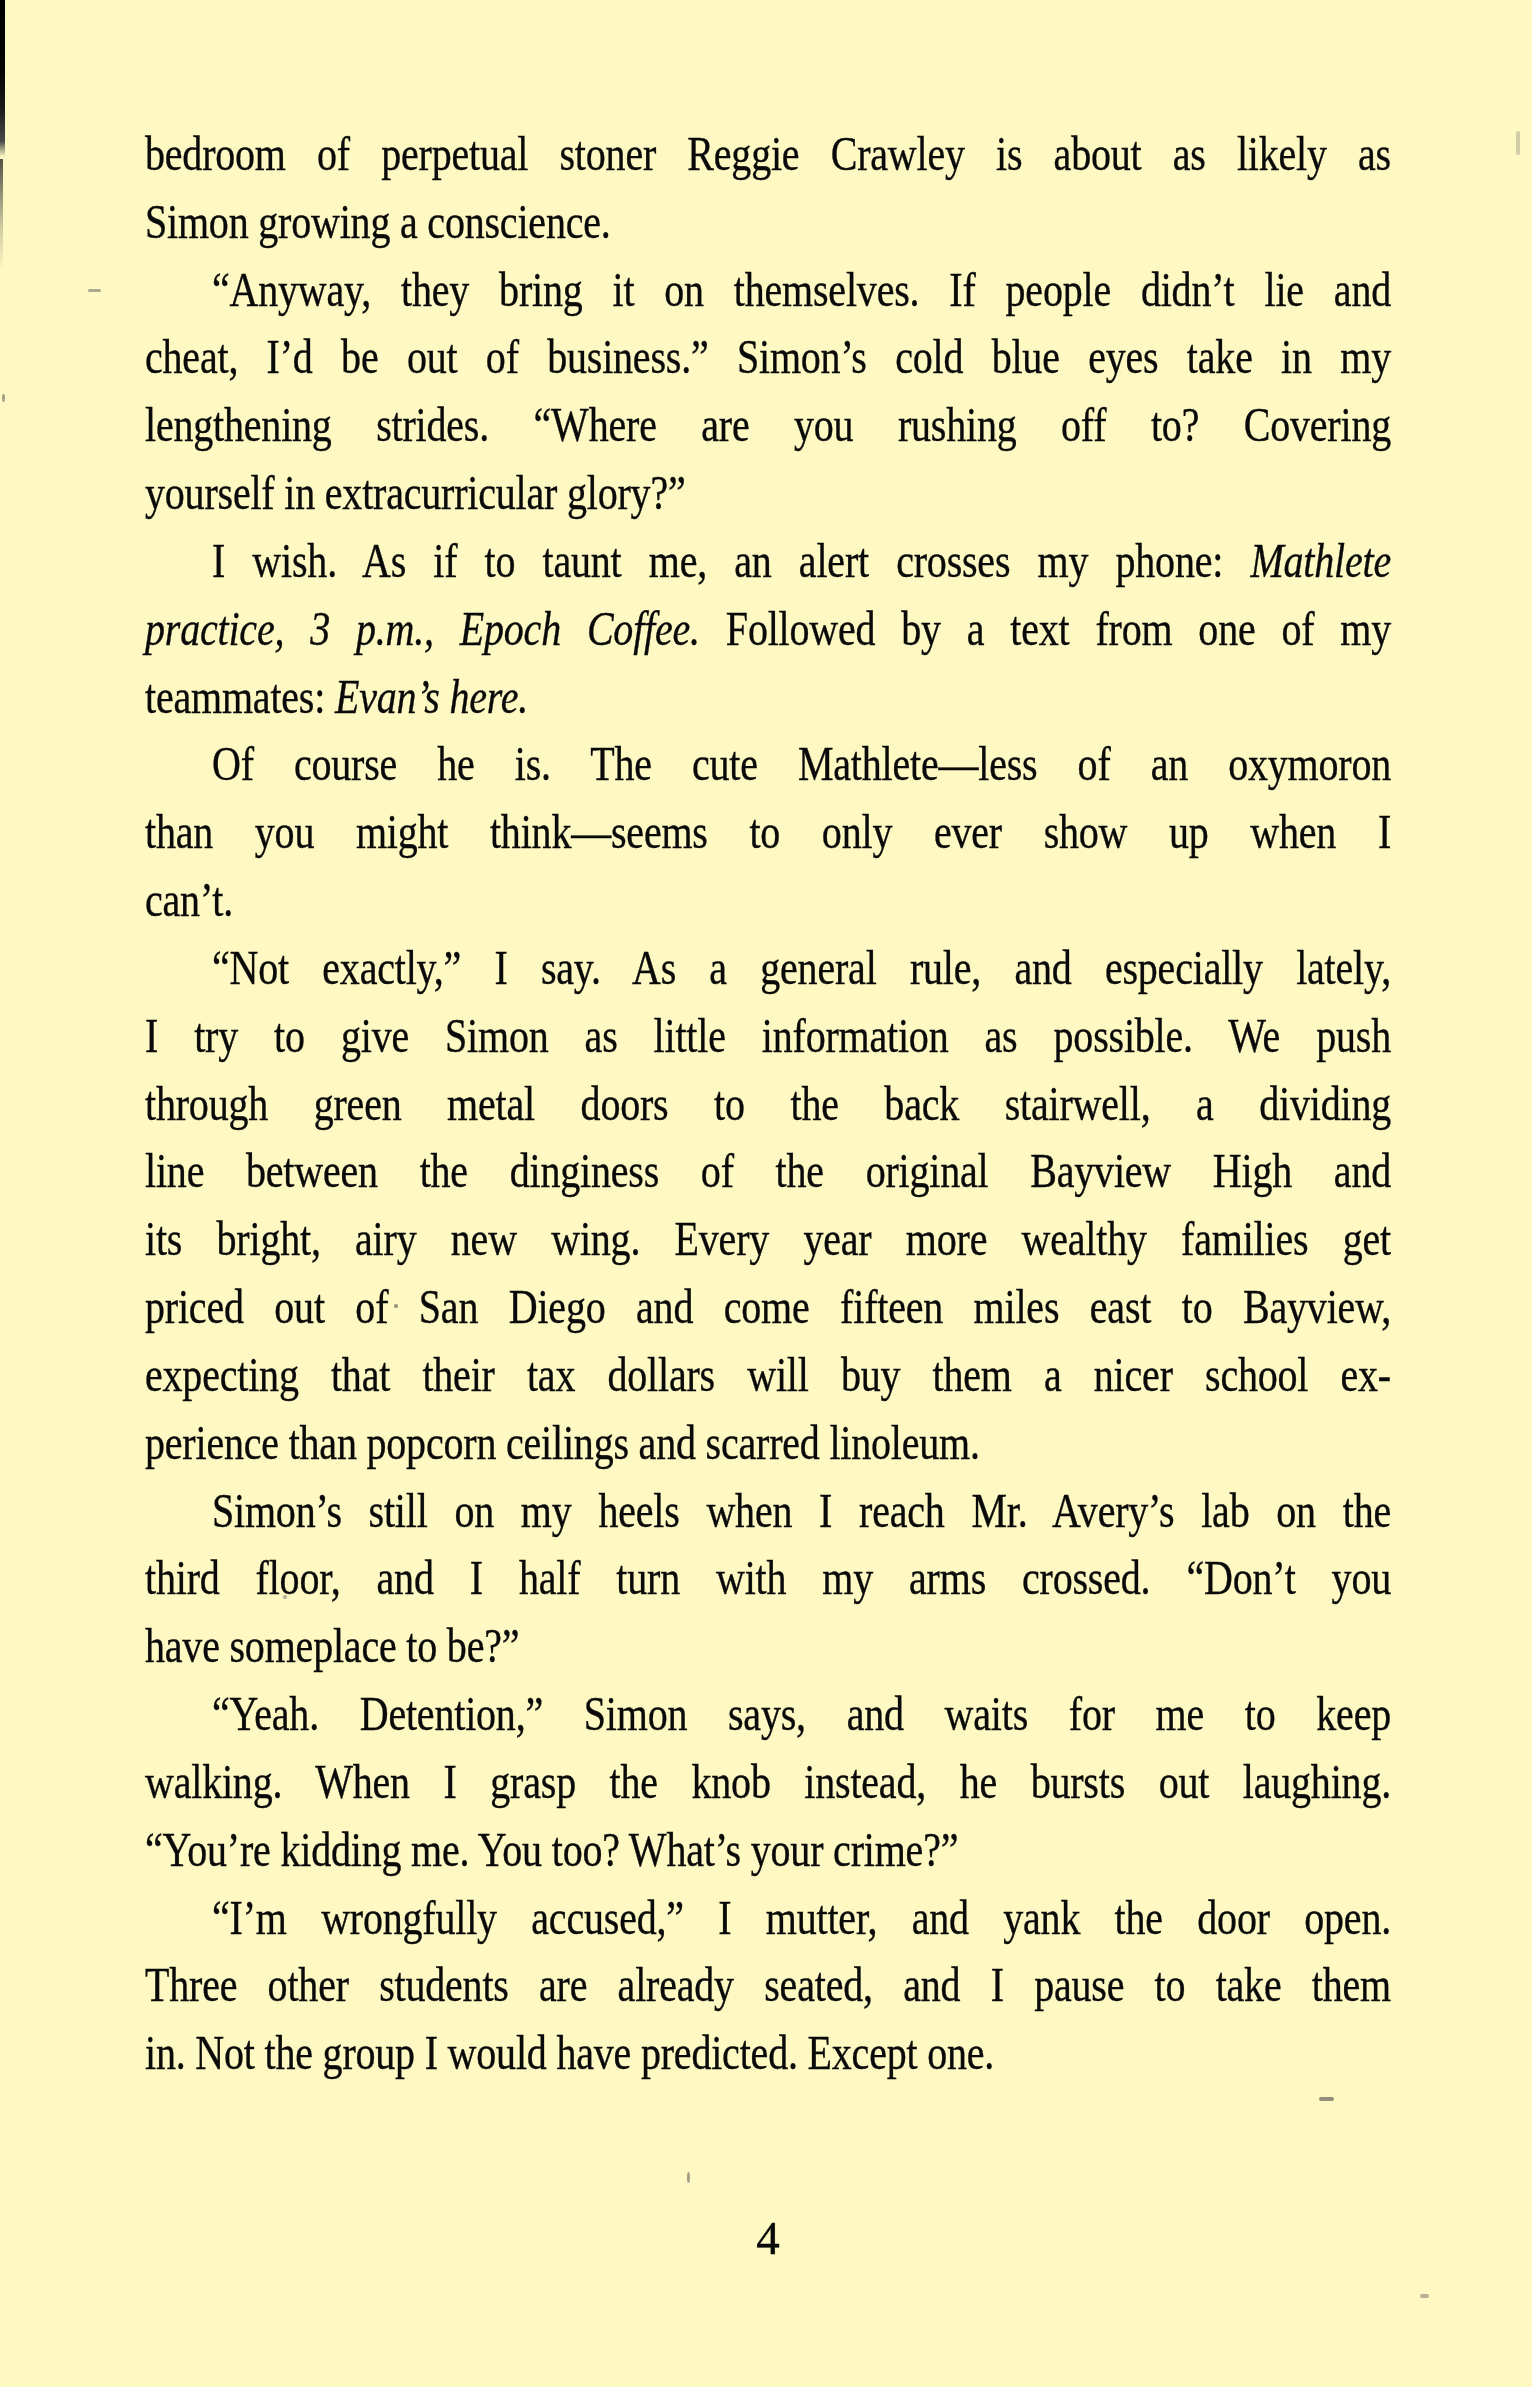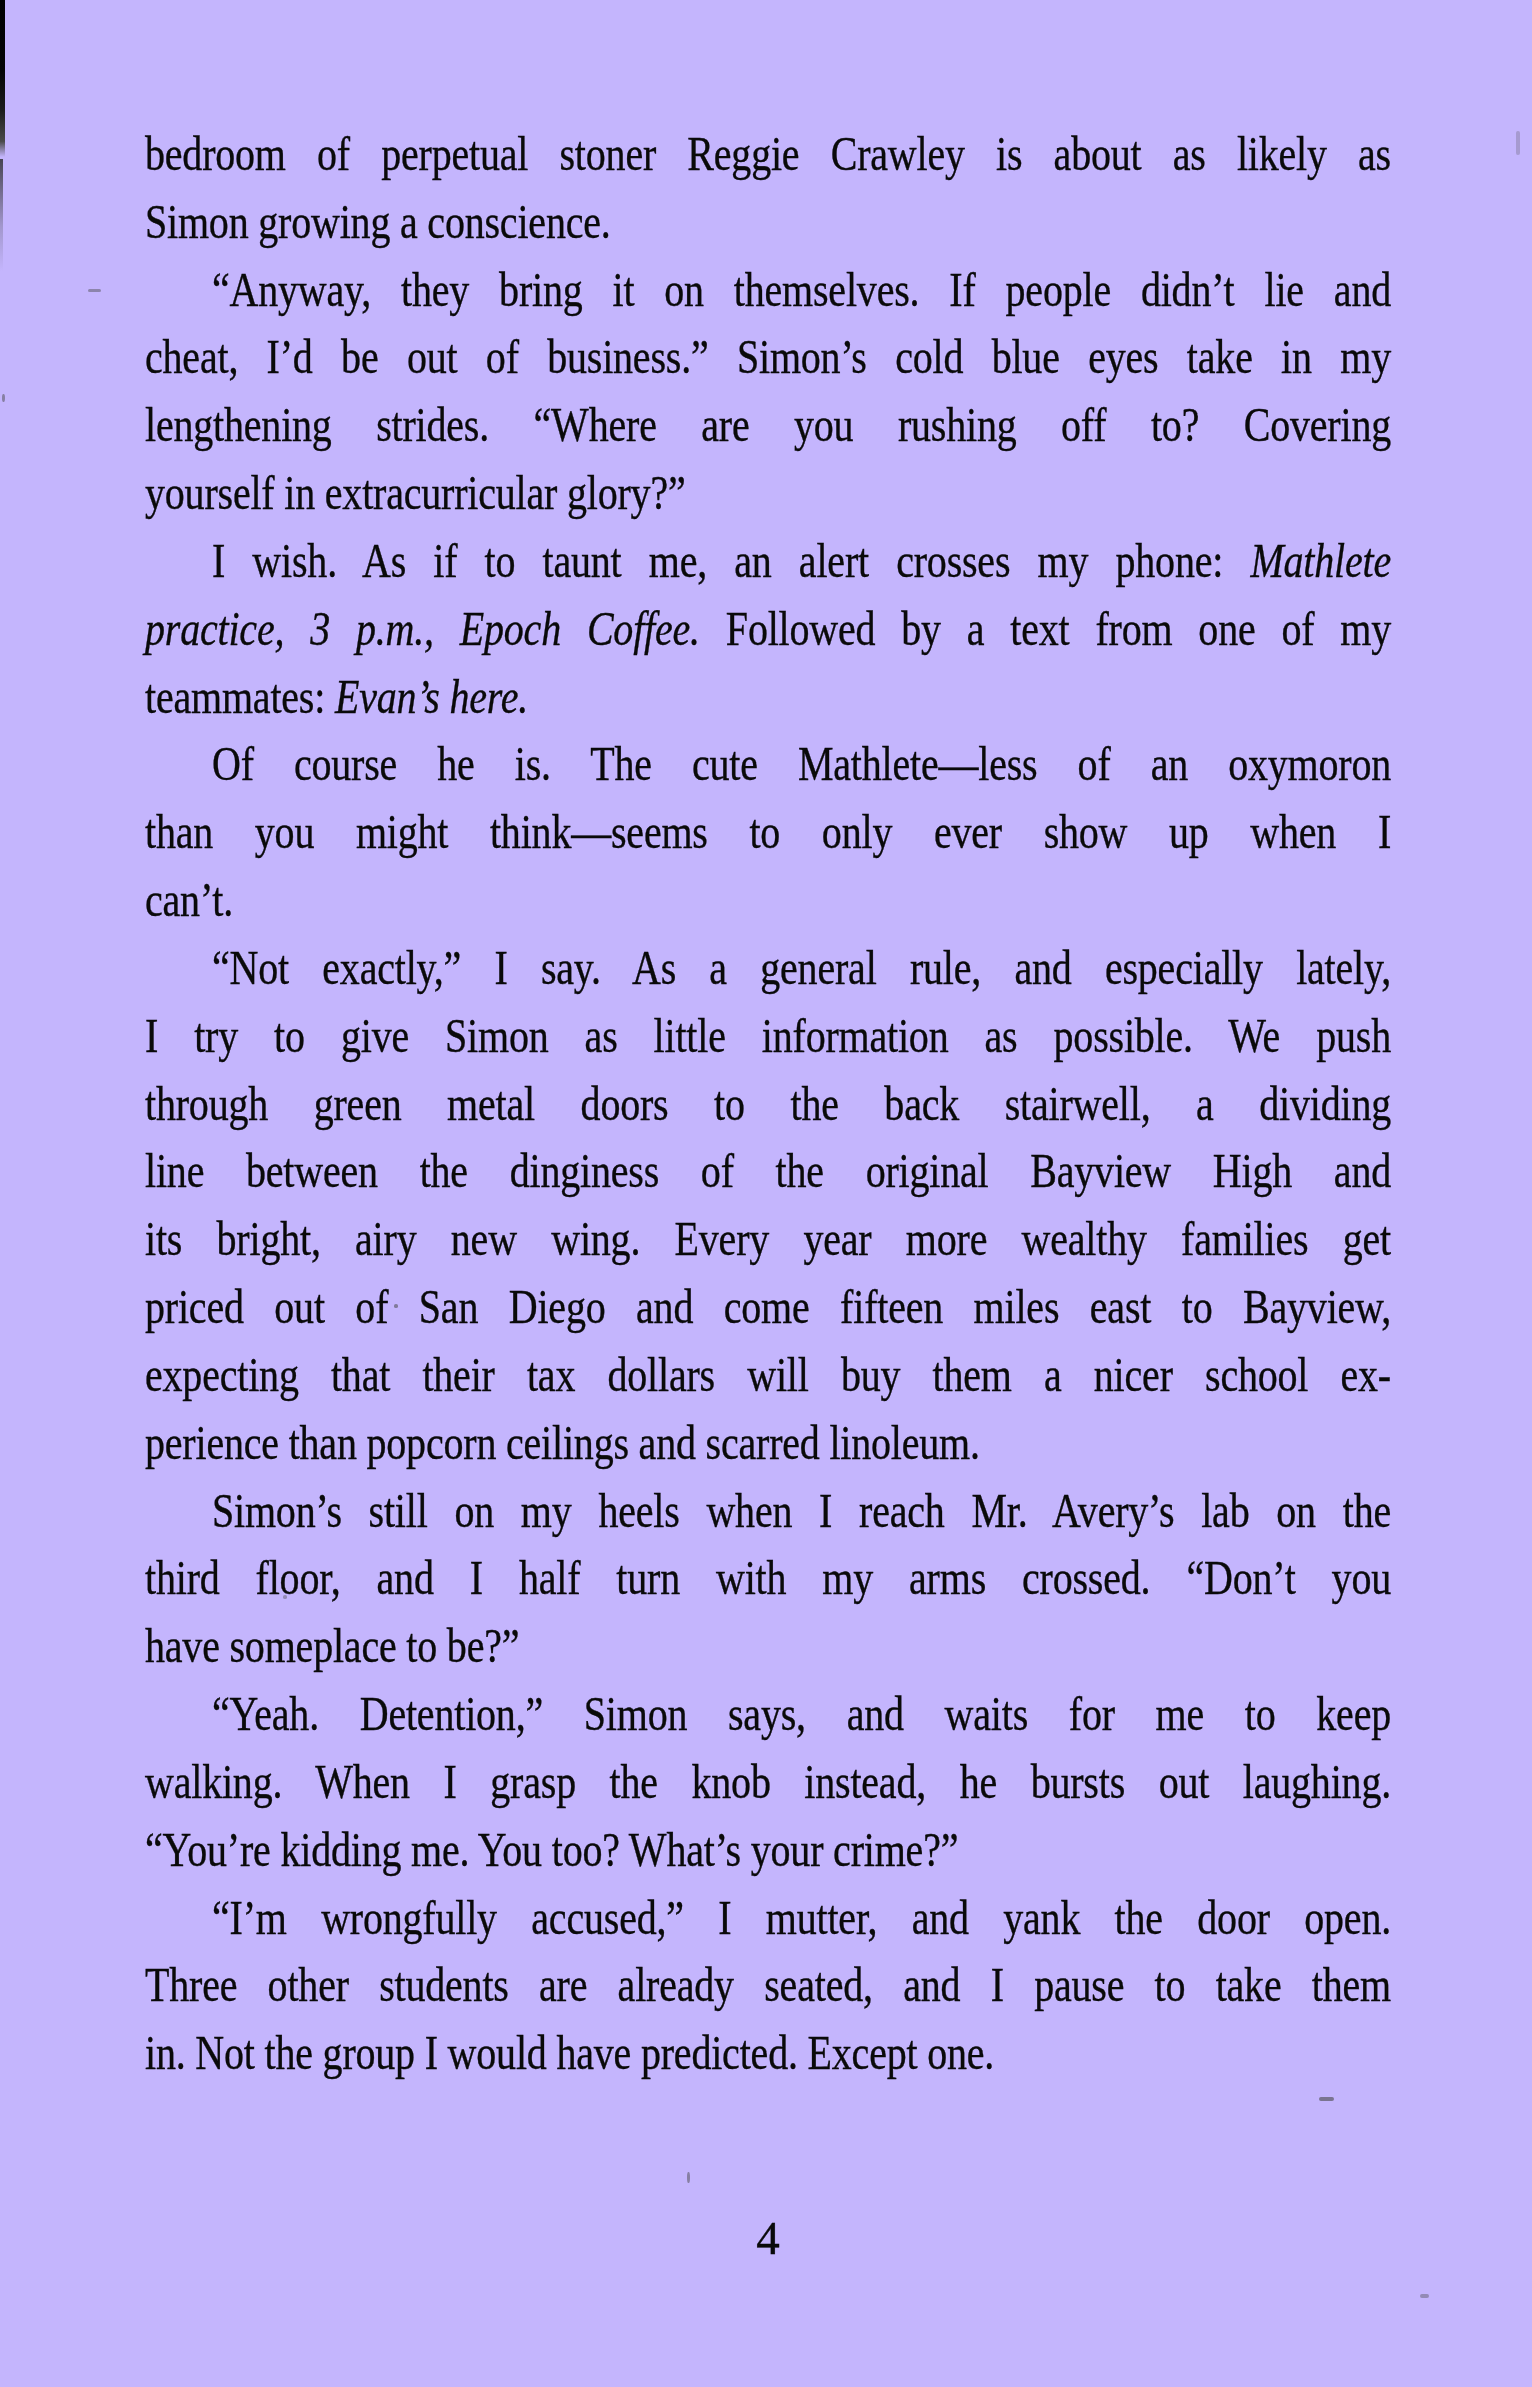--- a/index.html
+++ b/index.html
@@ -71,21 +71,21 @@
   }
   .speck {
     position: absolute;
     background: #4a4a4a;
     border-radius: 50%;
   }
 </style>
 </head>
 <body>
 
-<div class="page" style="background: #c4b5fd; color: rgb(10, 10, 10);">
+<div class="page" style="background: #fef9c3; color: rgb(10, 10, 10);">
 
   <div class="edge-bar"></div>
   <div class="edge-bar2"></div>
 
   <div class="speck" style="left:88px; top:289px; width:13px; height:2.8px; border-radius:1.9px; opacity:.45;"></div>
   <div class="speck" style="left:1.9px; top:394px; width:2.8px; height:8.4px; opacity:.5;"></div>
   <div class="speck" style="left:1516px; top:131px; width:3.7px; height:24px; border-radius:1.9px; opacity:.25;"></div>
   <div class="speck" style="left:394px; top:1304px; width:3.7px; height:3.7px; opacity:.55;"></div>
   <div class="speck" style="left:687px; top:2172px; width:2.8px; height:11.2px; opacity:.5;"></div>
   <div class="speck" style="left:1319px; top:2097px; width:15px; height:3.7px; border-radius:1.9px; opacity:.6;"></div>

